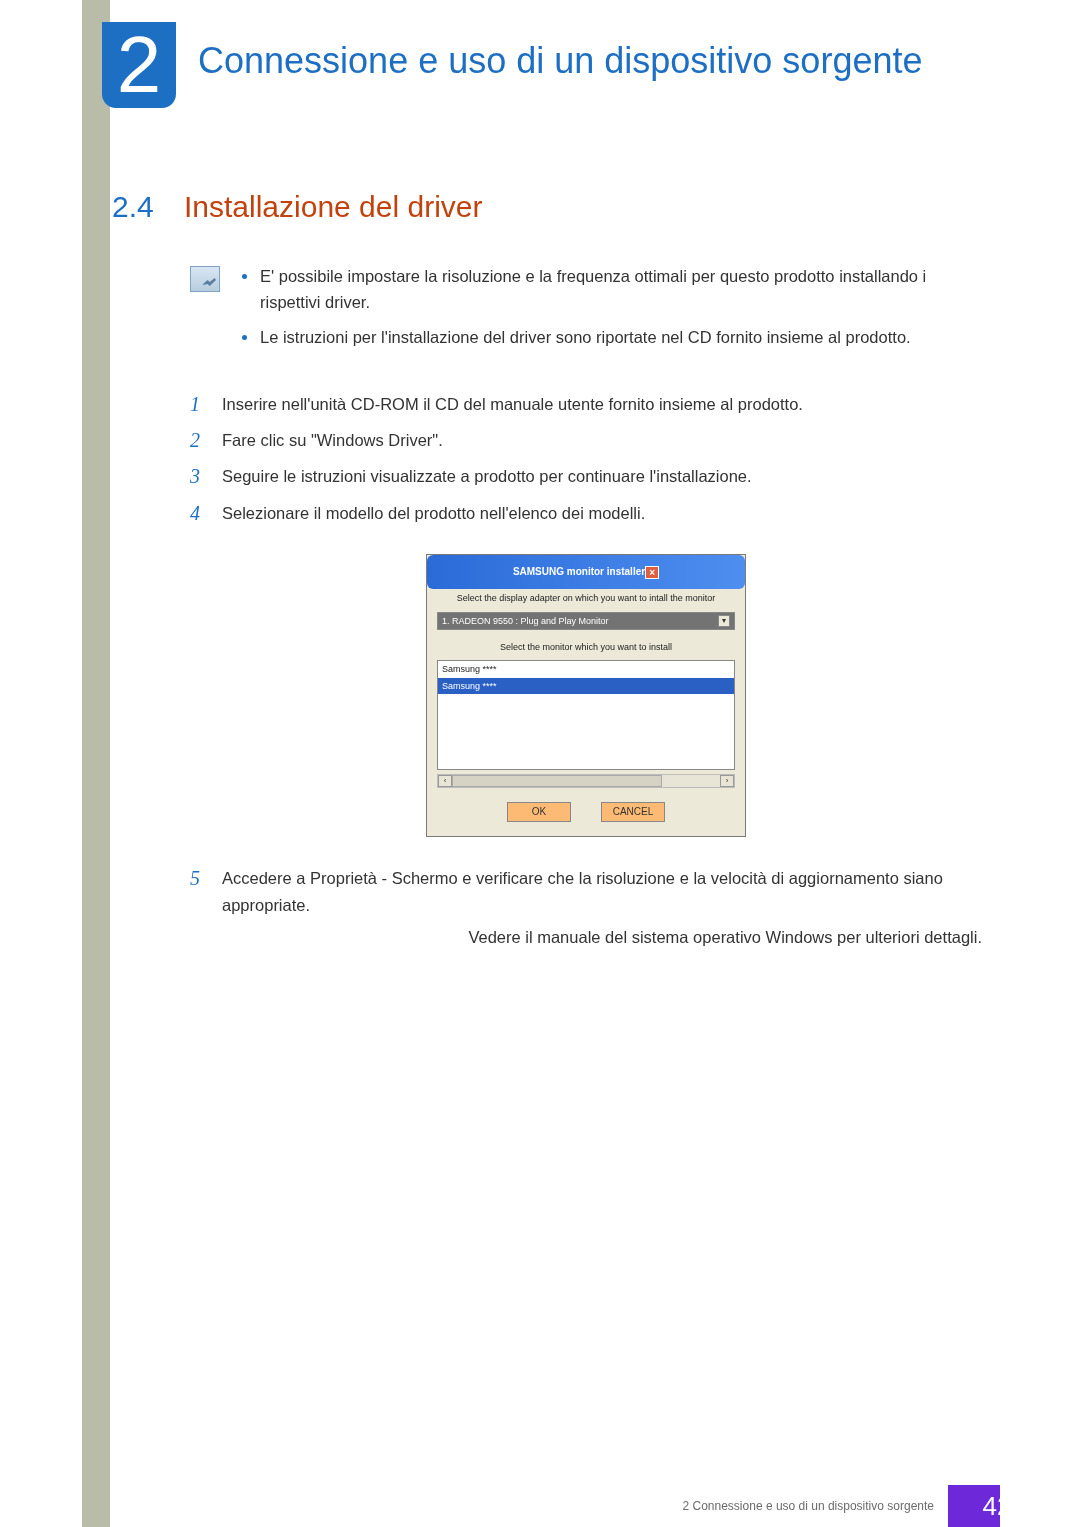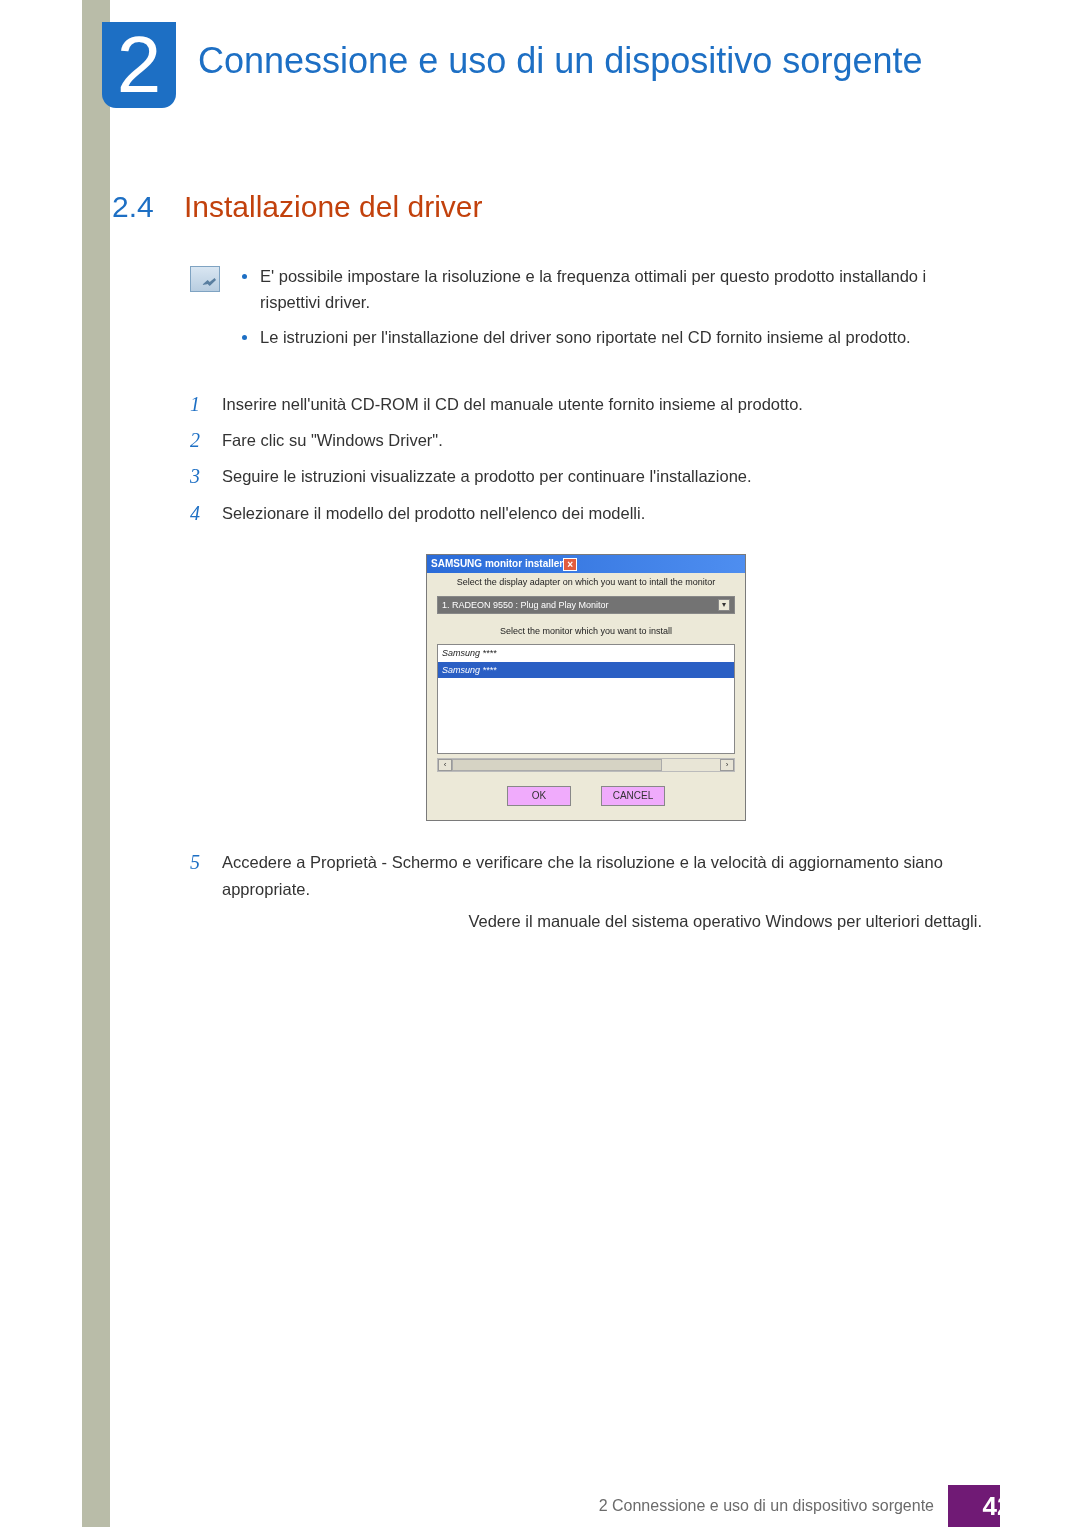--- a/index.html
+++ b/index.html
@@ -140,28 +140,29 @@
   .dialog {
     width: 320px;
     background: #ece9d8;
     border: 1px solid #7a7a7a;
     font-family: Tahoma, Arial, sans-serif;
     font-size: 10px;
   }
   .dlg-title {
     background: linear-gradient(to right,#2a6bd8,#4e8ef0);
     color: #fff;
-    height: 18px;
+    height: 34px;
     line-height: 18px;
     padding: 0 4px;
     display: flex;
-    justify-content: flex-start;
+    justify-content: center;
     align-items: center;
     font-size: 10px;
     font-weight: bold;
+    border-radius: 6px;
   }
   .dlg-title .x {
     width: 14px;
     height: 13px;
     background: #e25d3e;
     border: 1px solid #fff;
     color: #fff;
     text-align: center;
     line-height: 11px;
     font-size: 10px;
@@ -197,21 +198,21 @@
   }
   .dlg-list {
     background: #fff;
     border: 1px solid #888;
     height: 110px;
     font-size: 9px;
     color: #222;
     overflow: hidden;
     margin-bottom: 4px;
   }
-  .dlg-list .opt { padding: 1px 4px; font-style: italic; }
+  .dlg-list .opt { padding: 1px 4px; }
   .dlg-list .opt.sel { background: #2a5fc4; color: #fff; }
   .dlg-hscroll {
     height: 14px;
     background: #e8e5d6;
     border: 1px solid #bbb;
     position: relative;
     margin-bottom: 14px;
   }
   .dlg-hscroll .hbtn {
     position: absolute;
@@ -236,21 +237,21 @@
     border: 1px solid #aaa;
   }
   .dlg-buttons {
     display: flex;
     justify-content: center;
     gap: 30px;
   }
   .dlg-btn {
     width: 64px;
     height: 20px;
-    background: #f0abfc;
+    background: #fdba74;
     border: 1px solid #888;
     font-size: 10px;
     text-align: center;
     line-height: 18px;
     cursor: pointer;
   }
   .step-followup {
     margin-top: 6px;
     text-align: right;
   }
@@ -261,30 +262,30 @@
     width: 918px;
     height: 42px;
     display: flex;
     justify-content: flex-end;
     align-items: stretch;
   }
   .footer-text {
     display: flex;
     align-items: center;
     padding-right: 14px;
-    font-size: 16px;
+    font-size: 12px;
     color: #6b6b6b;
     margin-left: 44px;
   }
   .footer-page {
     width: 52px;
-    background: #701a75;
+    background: #6d28d9;
     color: #fff;
     font-size: 26px;
-    font-weight: bold;
+    font-weight: normal;
     display: flex;
     align-items: center;
     justify-content: center;
     padding-left: 46px;
   }
 </style>
 </head>
 <body>
 
 <div class="sidebar-stripe"></div>

